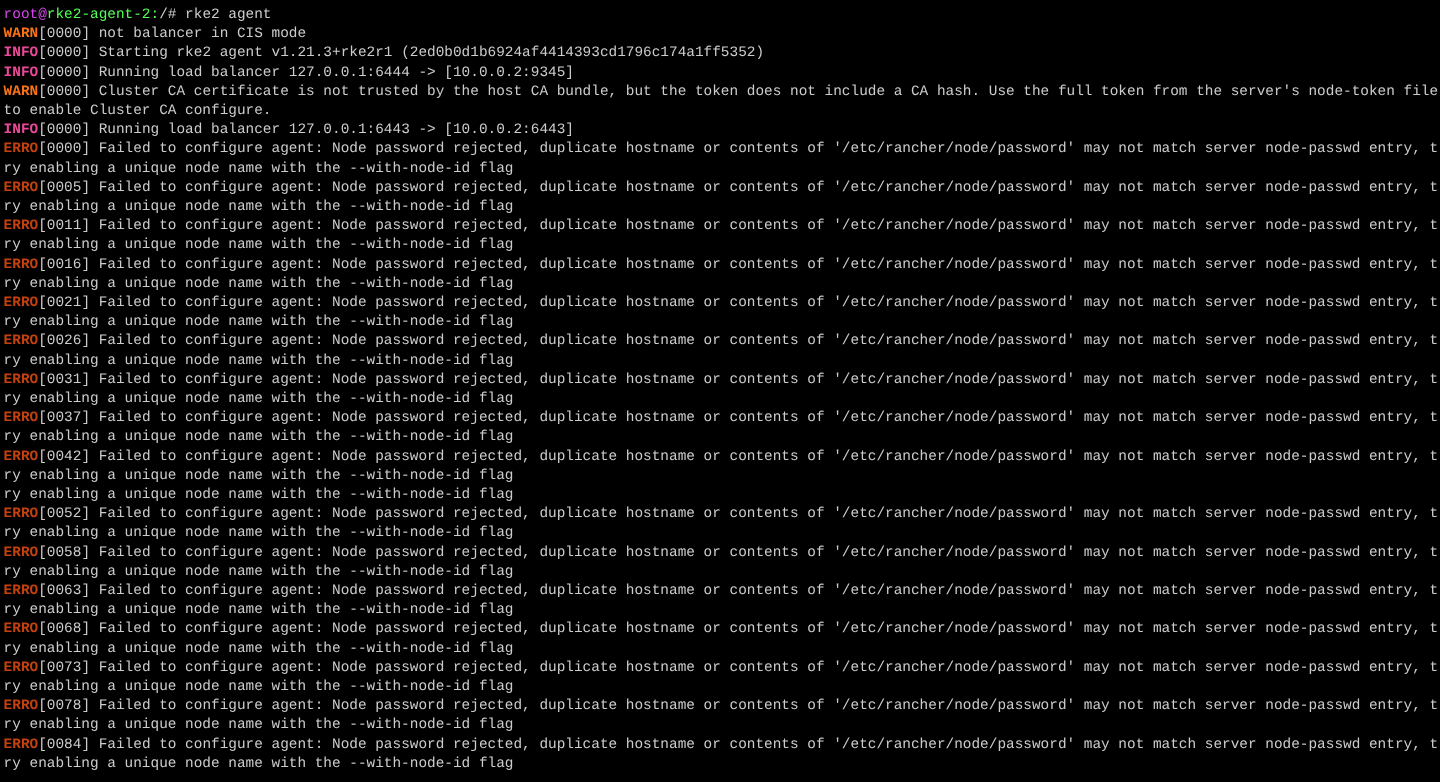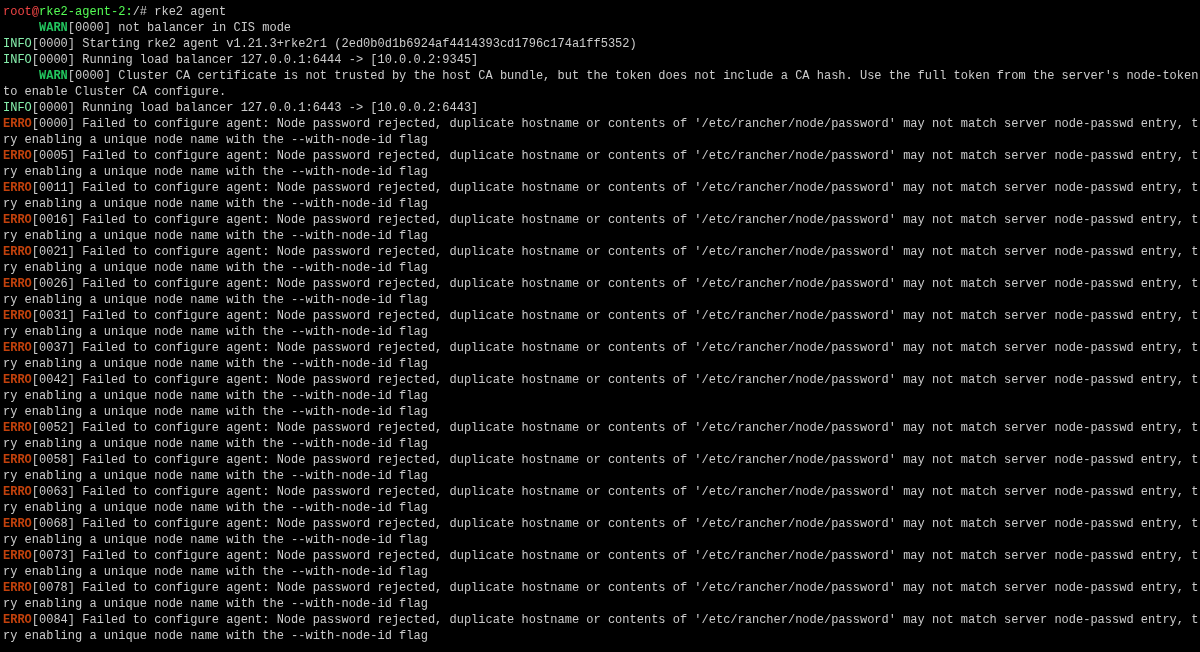--- a/index.html
+++ b/index.html
@@ -11,26 +11,26 @@
     font-size: 12px;
     line-height: 16px;
     width: 1200px;
     height: 652px;
     overflow: hidden;
     white-space: nowrap;
   }
   .terminal {
     padding: 4px 0 0 3px;
   }
-  .prompt-user { color: #ef4444; } 
+  .prompt-user { color: #d946ef; } 
   .prompt-host { color: #55ff55; }
   .prompt-path-sep { color: #55ff55; }
   .cmd { color: #ccc; }
-  .lvl-WARN { color: #22c55e; font-weight: 600; margin-left: 36px; }
-  .lvl-INFO { color: #86efac; font-weight: 400; text-align: right; }
+  .lvl-WARN { color: #f97316; font-weight: 600; }
+  .lvl-INFO { color: #ec4899; font-weight: 700; text-align: right; }
   .lvl-ERRO { color: #c2410c; font-weight: 600; }
   .msg { color: #ccc; }
   .row { display: block; }
 </style>
 </head>
 <body>
 
 <div class="terminal">
   <span class="row"><span class="prompt-user">root</span><span class="prompt-user">@</span><span class="prompt-host">rke2-agent-2</span><span class="prompt-path-sep">:</span><span class="cmd">/</span><span class="cmd">#</span><span class="cmd"> </span><span class="cmd">rke2 agent</span></span>
   <div id="lines">

